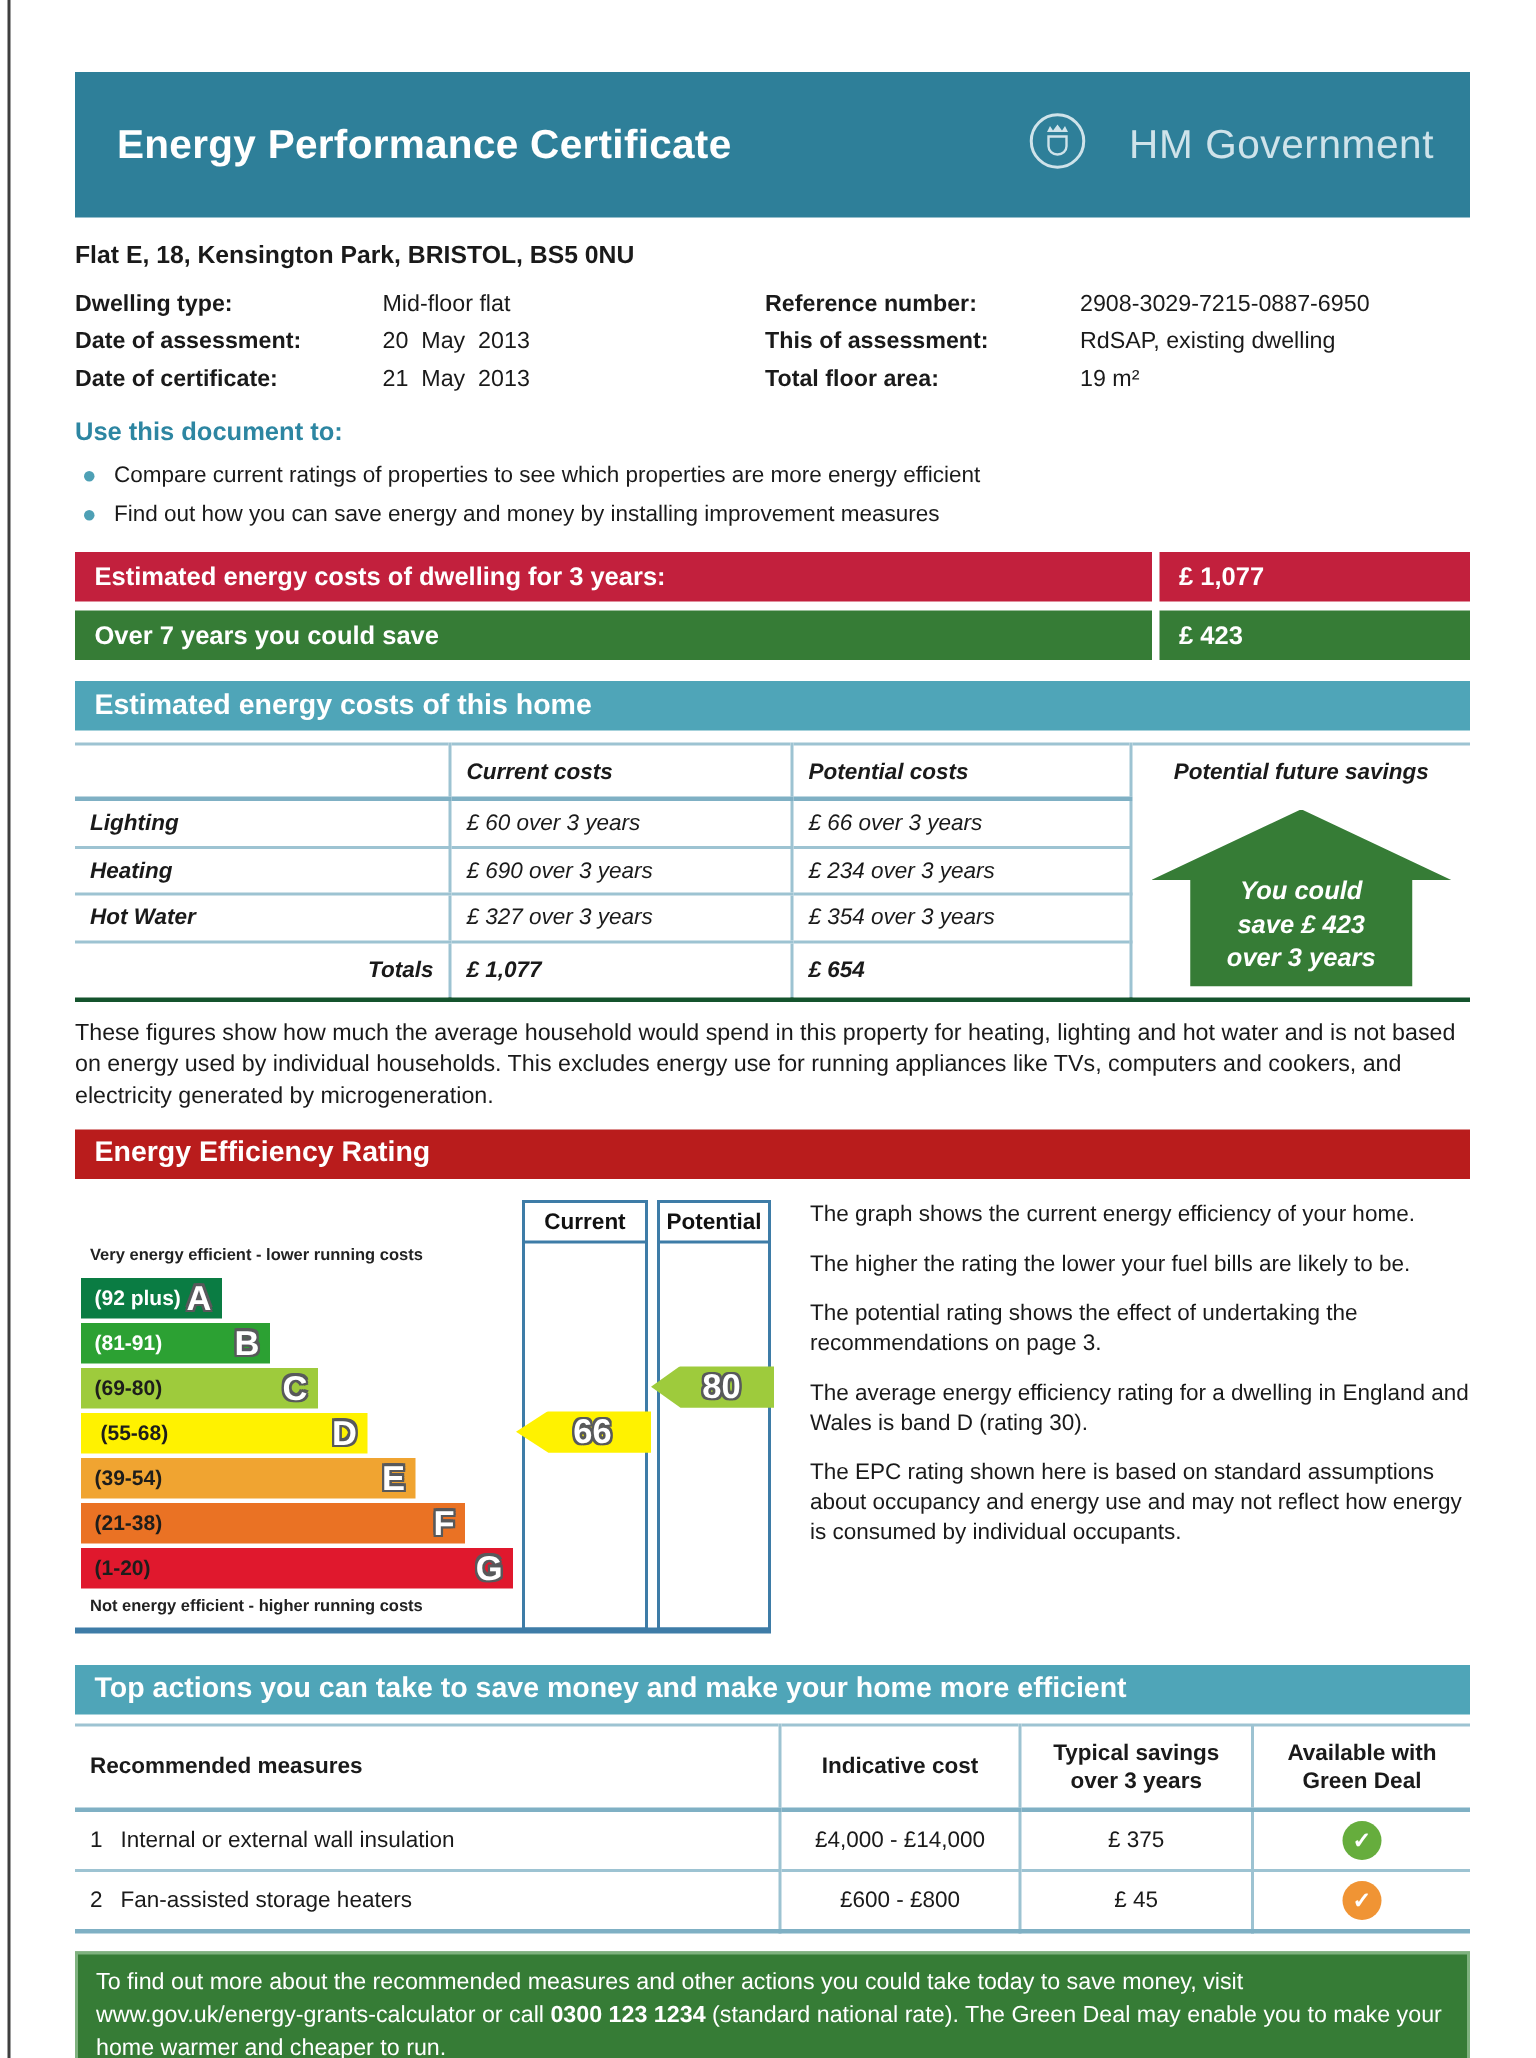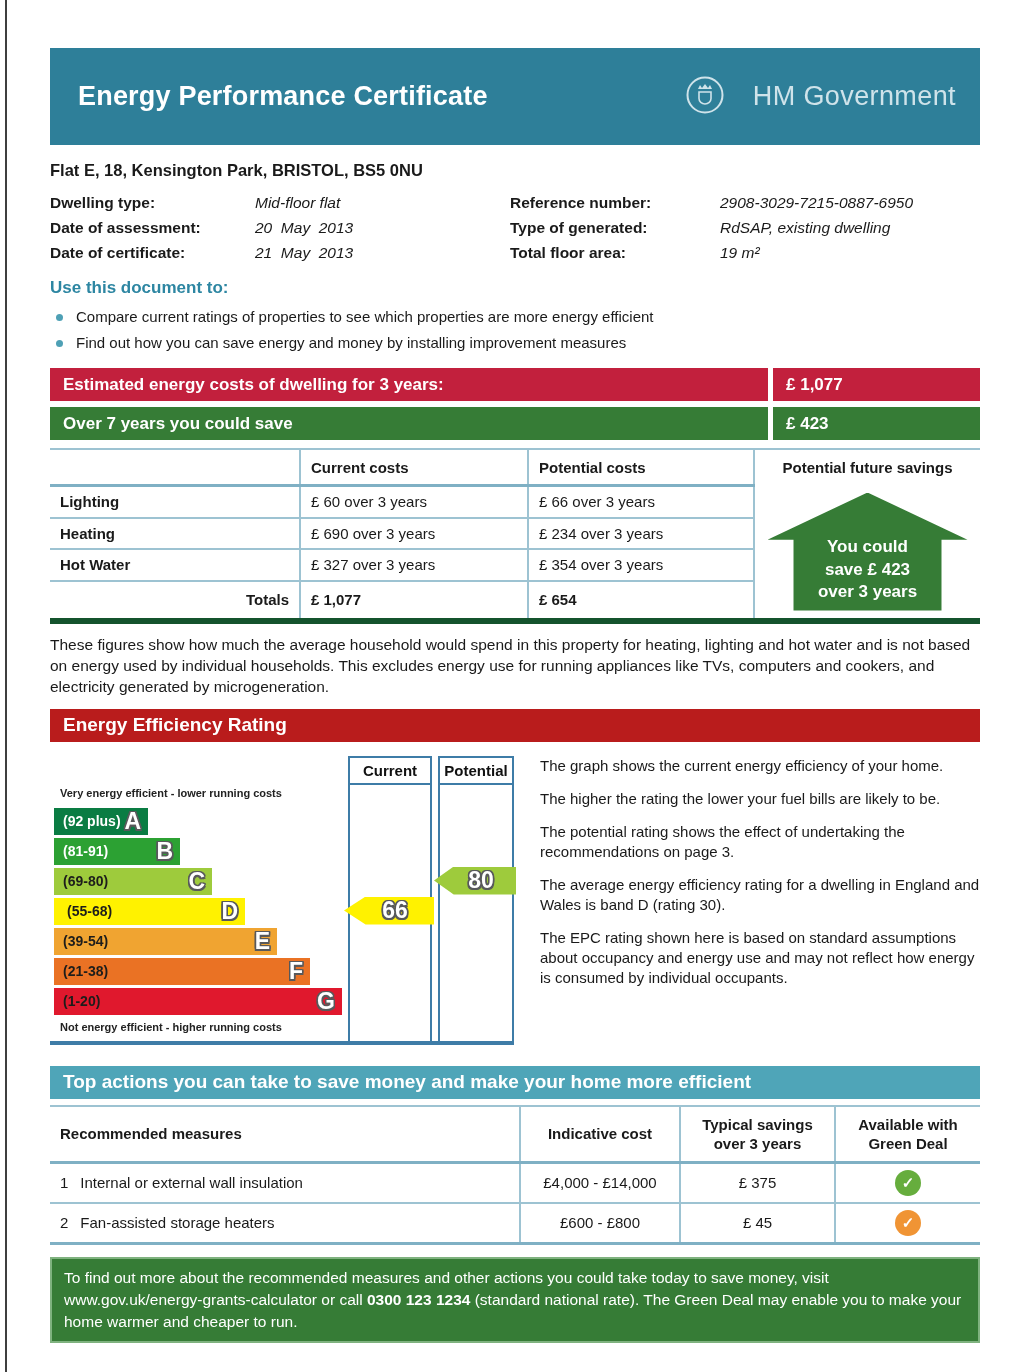--- a/index.html
+++ b/index.html
@@ -18,39 +18,39 @@
   .main-title { color: #ffffff; font-weight: bold; font-size: 27px; letter-spacing: 0.2px; }
   .logo { display: flex; align-items: center; gap: 28px; color: #cfe3ea; }
   .logo-text { font-size: 27px; font-weight: 300; letter-spacing: 0.4px; }
 
   
   .address { margin-top: 16px; font-weight: bold; font-size: 16.5px; }
   .details { display: grid; grid-template-columns: 460px 1fr; margin-top: 12px; }
   .dcol { display: flex; flex-direction: column; gap: 3px; }
   .drow { display: flex; font-size: 15.5px; line-height: 22px; }
   .dlabel { width: 205px; font-weight: bold; flex: none; }
-  .dvalue { white-space: pre-wrap; font-style: italic; }
+  .dvalue { white-space: pre-wrap; }
 
   .use-heading { margin-top: 14px; font-size: 17px; font-weight: bold; color: #2d86a2; }
   .bullets { margin-top: 6px; }
   .bullet-row { display: flex; align-items: flex-start; gap: 13px; font-size: 15px; line-height: 26px; padding-left: 6px; }
   .dot { width: 7px; height: 7px; border-radius: 50%; background: #4ea0b5; margin-top: 10px; flex: none; }
 
   
   .banners { margin-top: 12px; }
   .banner { display: flex; height: 33px; margin-bottom: 6px; color: #fff; font-weight: bold; font-size: 17px; }
   .banner-label { flex: 1; display: flex; align-items: center; padding-left: 13px; }
   .banner-value { width: 194px; margin-left: 5px; display: flex; align-items: center; padding-left: 13px; }
 
   
   .section-bar { height: 33px; display: flex; align-items: center; padding-left: 13px; color: #ffffff; font-weight: bold; font-size: 19px; }
   .mt14 { margin-top: 14px; } .mt12 { margin-top: 12px; } .mt16 { margin-top: 16px; }
 
   
-  .costs { border-collapse: collapse; width: 100%; margin-top: 8px; border-top: 2px solid #9dc3d2; border-bottom: 6px solid #14532d; table-layout: fixed; }
+  .costs { border-collapse: collapse; width: 100%; margin-top: 8px; border-top: 2px solid #9dc3d2; border-bottom: 3px solid #14532d; table-layout: fixed; font-style: italic; }
   .costs td { font-size: 15px; padding: 5px 10px; border-left: 2px solid #9dc3d2; vertical-align: middle; }
   .costs td:first-child { border-left: none; }
   .costs tr.hdr td { font-weight: bold; border-bottom: 3px solid #7fb0c4; height: 24px; }
   .costs tr.hdr td.sav-hdr { border-bottom: none; text-align: center; }
   .costs td.row-line { border-bottom: 2px solid #9dc3d2; }
   .costs td.lbl { font-weight: bold; }
   .costs tr.totals td { font-weight: bold; height: 26px; }
   .costs td.tot-lbl { text-align: right; }
   .sav-cell { text-align: center; }
   .house { width: 200px; height: 118px; margin: 2px auto; clip-path: polygon(50% 0, 100% 40%, 87% 40%, 87% 100%, 13% 100%, 13% 40%, 0 40%);
@@ -131,21 +131,21 @@
         <span class="dlabel">Date of certificate:</span>
         <span class="dvalue">21  May  2013</span>
       </div>
     </div>
     <div class="dcol">
       <div class="drow">
         <span class="dlabel" style="width:210px">Reference number:</span>
         <span class="dvalue">2908-3029-7215-0887-6950</span>
       </div>
       <div class="drow">
-        <span class="dlabel" style="width:210px">Type of generated:</span>
+        <span class="dlabel" style="width:210px">This of assessment:</span>
         <span class="dvalue">RdSAP, existing dwelling</span>
       </div>
       <div class="drow">
         <span class="dlabel" style="width:210px">Total floor area:</span>
         <span class="dvalue">19 m²</span>
       </div>
     </div>
   </div>
 
   <div class="use-heading">Use this document to:</div>
@@ -164,20 +164,21 @@
     <div class="banner">
       <div class="banner-label" style="background-color: rgb(194, 32, 61);">Estimated energy costs of dwelling for 3 years:</div>
       <div class="banner-value" style="background-color: rgb(194, 32, 61);">£ 1,077</div>
     </div>
     <div class="banner">
       <div class="banner-label" style="background-color: rgb(54, 124, 54);">Over 7 years you could save</div>
       <div class="banner-value" style="background-color: rgb(54, 124, 54);">£ 423</div>
     </div>
   </div>
 
+  <div class="section-bar mt14" style="background-color: rgb(79, 165, 184);">Estimated energy costs of this home</div>
 
   <table class="costs">
     <colgroup>
         <col style="width:250px">
         <col style="width:228px">
         <col style="width:226px">
         <col>
       </colgroup>
     <tbody>
         <tr class="hdr">

